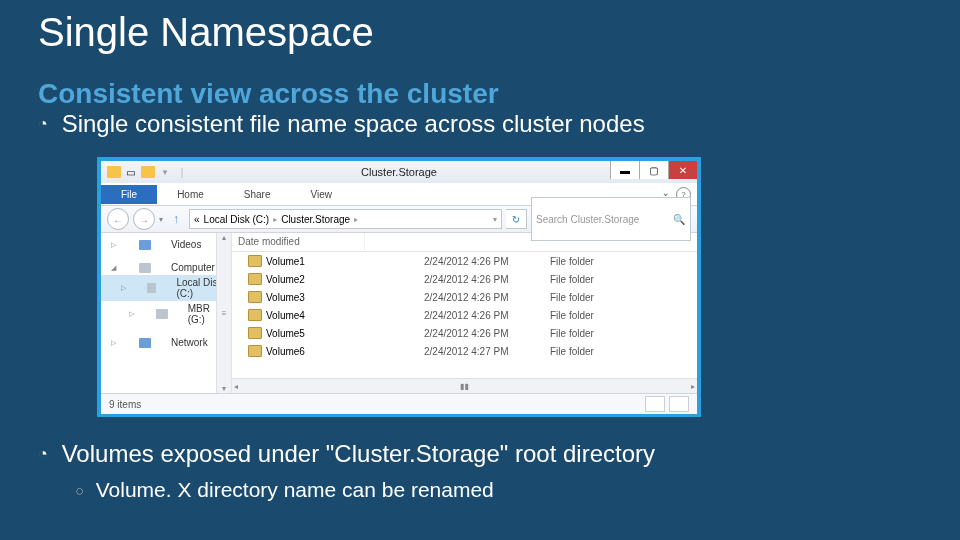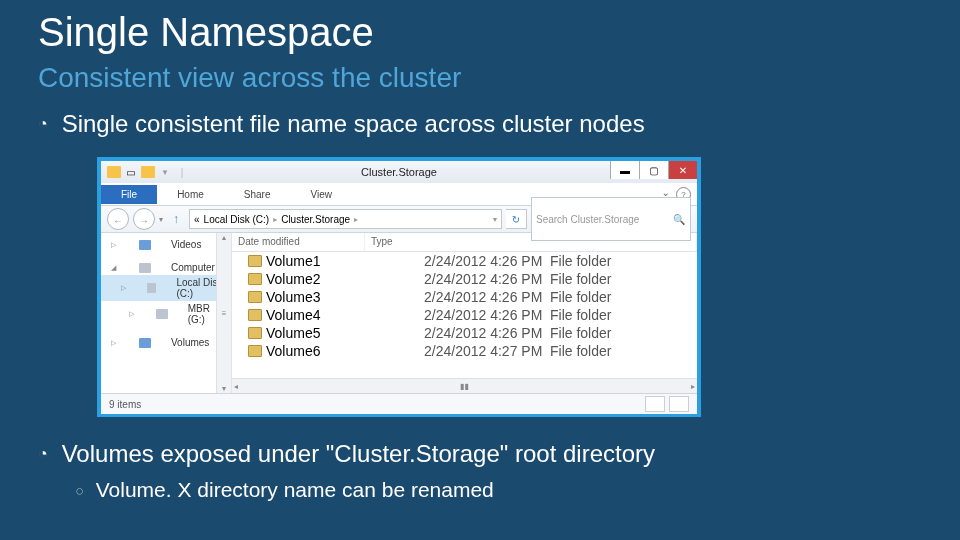--- a/index.html
+++ b/index.html
@@ -1,18 +1,18 @@
 <!DOCTYPE html>
 <html><head>
 <meta charset="utf-8">
 <style>
 html,body{margin:0;padding:0;width:960px;height:540px;background:#1a4a6e;font-family:"Segoe UI",Arial,sans-serif;overflow:hidden}
 .slide{position:relative;width:960px;height:384px}
 .title{position:absolute;left:38px;top:10px;font-size:40px;font-weight:300;color:#fff}
-.subtitle{position:absolute;left:38px;top:62px;font-size:28px;font-weight:400;color:#4fa6d9}
+.subtitle{position:absolute;left:38px;top:78px;font-size:28px;font-weight:700;color:#4fa6d9}
 .bullet1{position:absolute;left:38px;top:110px;display:flex;align-items:center}
 .bullet1 .glyph{font-size:16px;color:#fff;margin-right:14px;display:inline-block}
 .bullet1 .txt{font-size:24px;font-weight:300;color:#fff}
 .explorer{position:absolute;left:100px;top:160px;width:596px;height:252px;background:#fff;border:1px solid #2ba0e0;box-shadow:0 0 0 3px #2ba0e0}
 .titlebar{height:22px;background:linear-gradient(#f3f6fa,#e4eaf2);display:flex;align-items:center;position:relative;font-size:10px}
 .titlebar .icons{display:flex;gap:3px;margin-left:6px}
 .mini-icon{width:14px;height:14px;display:flex;align-items:center;justify-content:center;font-size:10px}
 .folder-ico{width:14px;height:12px;background:#f7c349;border-radius:1px}
 .arrow-ico{font-size:9px;color:#999}
 .titlebar .wtitle{position:absolute;left:50%;transform:translateX(-50%);font-size:11px;color:#222}
@@ -41,21 +41,21 @@
 .tree-item .tri{color:#888;font-size:7px;width:8px;display:inline-block}
 .tree-ico{width:12px;height:10px;background:#6a9ed8;display:inline-block;border-radius:1px}
 .tree-ico.drive{background:#bcc5cf}
 .tree .scroll{position:absolute;right:0;top:0;bottom:0;width:14px;background:#f0f2f5;border-left:1px solid #dde1e6;display:flex;flex-direction:column;justify-content:space-between;align-items:center;font-size:8px;color:#888}
 .list{flex:1;position:relative}
 .cols{height:18px;border-bottom:1px solid #e0e4e8;display:flex;font-size:10px;color:#666}
 .cols div{padding:3px 6px;border-right:1px solid #eef1f4}
 .cols .cname{width:170px}
 .cols .cdate{width:120px}
 .cols .ctype{flex:1}
-.rows{font-size:14px}
+.rows{font-size:10px}
 .row{display:flex;height:18px;align-items:center}
 .row .rname{width:170px;padding-left:16px;display:flex;align-items:center;gap:4px}
 .row .rdate{width:120px;padding-left:6px;color:#555}
 .row .rtype{flex:1;padding-left:6px;color:#555}
 .vol-ico{width:12px;height:10px;background:#e0c060;display:inline-block;border:1px solid #b8903c;border-radius:1px}
 .list .hscroll{position:absolute;bottom:0;left:0;right:0;height:14px;background:#f0f2f5;border-top:1px solid #dde1e6;display:flex;align-items:center;justify-content:space-between;font-size:8px;color:#888;padding:0 2px}
 .status{height:20px;border-top:1px solid #d0d5dc;display:flex;align-items:center;justify-content:space-between;padding:0 8px;font-size:10px;color:#555;background:#f6f8fb}
 .viewbtns{display:flex;gap:4px}
 .viewbtn{width:18px;height:14px;border:1px solid #c8cfd8;background:#fff}
 .bullet2{position:absolute;left:38px;top:440px;display:flex;align-items:center}
@@ -150,32 +150,31 @@
           </div>
         <div class="tree-item" style="padding-left:28px">
             <span class="tri">▷</span>
             <span class="tree-ico drive"></span>
             <span>MBR (G:)</span>
           </div>
         <div style="height:8px"></div>
         <div class="tree-item">
             <span class="tri">▷</span>
             <span class="tree-ico"></span>
-            <span>Volumes</span>
+            <span>Network</span>
           </div>
         <div class="scroll">
             <span>▴</span>
             <span>≡</span>
             <span>▾</span>
           </div>
       </div>
       <div class="list">
         <div class="cols">
           <div class="cdate">Date modified</div>
-          <div class="ctype">Type</div>
         </div>
         <div class="rows" id="rows">
             <div class="row">
               <div class="rname">
                 <span class="vol-ico"></span>
                 <span>Volume1</span>
               </div>
               <div class="rdate">2/24/2012 4:26 PM</div>
               <div class="rtype">File folder</div>
             </div>

